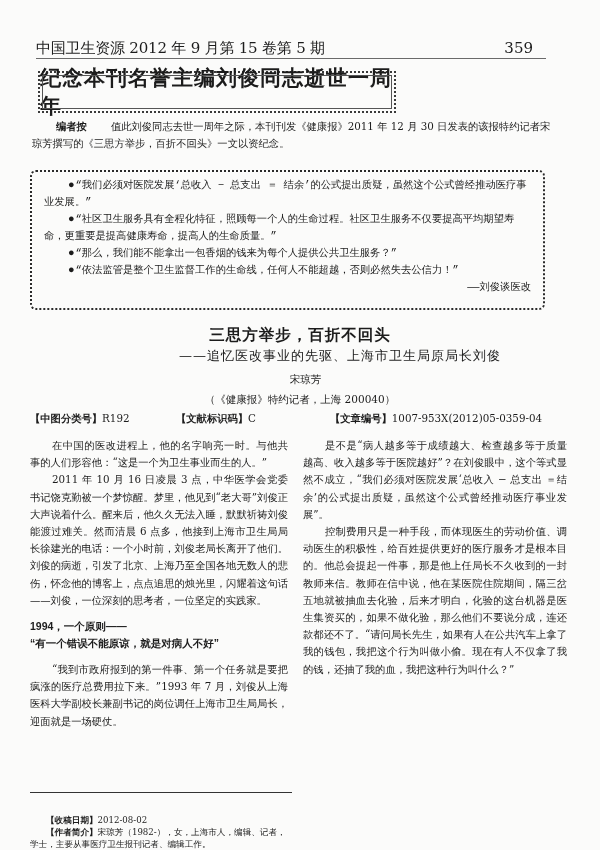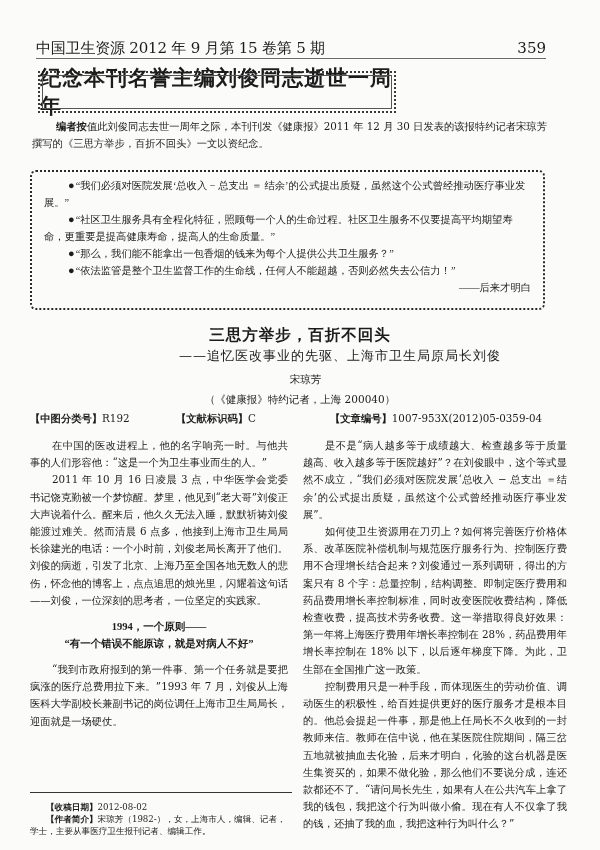--- a/index.html
+++ b/index.html
@@ -2,33 +2,33 @@
 <html><head>
 <meta charset="utf-8">
 <style>
   * { margin: 0; padding: 0; box-sizing: border-box; }
   html, body { width: 600px; height: 850px; background: #fbfbfa; overflow: hidden; }
   body { font-family: "DejaVu Serif", "Liberation Serif", serif; color: #1c1c1c; position: relative; }
 
   .running-head { position: absolute; left: 36px; top: 37px; width: 510px; height: 22px;
     border-bottom: 1px solid #6a6a6a; font-size: 15px; }
   .running-head .journal { position: absolute; left: 0; top: 2px; letter-spacing: -0.2px; }
-  .running-head .page-no { position: absolute; right: 0; top: 2px; }
+  .running-head .page-no { position: absolute; right: 13px; top: 2px; }
 
   .memorial-title { position: absolute; left: 38px; top: 71px; width: 358px; height: 42px;
     border: 2px dotted #3a3a3a; outline: 1px solid #555; outline-offset: -5px;
     font-family: "DejaVu Sans", sans-serif; font-weight: bold; font-size: 21px;
     display: flex; align-items: center; justify-content: center; letter-spacing: 1px; }
 
   .editor-note { position: absolute; left: 32px; top: 118px; width: 520px; font-size: 10.3px; line-height: 17px; text-indent: 24px; }
-  .editor-note .label { font-family: "DejaVu Sans", sans-serif; font-weight: bold; margin-right: 0; }
+  .editor-note .label { font-family: "DejaVu Sans", sans-serif; font-weight: bold; margin-right: 24px; }
 
   .quote-box { position: absolute; left: 30px; top: 170px; width: 515px; height: 140px;
     border: 2px dotted #2a2a2a; border-radius: 6px; padding: 5px 12px 0 12px;
-    font-family: Liberation Serif, serif; font-size: 10.3px; line-height: 17px; }
+    font-family: Liberation Mono, monospace; font-size: 10.3px; line-height: 17px; }
   .quote-item { text-indent: 24px; }
   .quote-item .bullet { font-size: 11px; margin-right: 1px; }
   .quote-attrib { text-align: right; margin-top: 0; }
 
   .article-title { position: absolute; left: 0; top: 325px; width: 600px; text-align: center;
     font-family: "DejaVu Sans", sans-serif; font-size: 15.5px; font-weight: bold; letter-spacing: 1px; }
   .article-subtitle { position: absolute; left: 0; top: 347px; width: 600px; text-align: center; font-size: 13px; letter-spacing: 1px; margin-left: 40px; }
   .article-author { position: absolute; left: 0; top: 373px; width: 600px; text-align: center; font-size: 10.5px; padding-left: 11px; }
   .article-affil { position: absolute; left: 0; top: 393px; width: 600px; text-align: center; font-size: 10.5px; }
 
@@ -36,24 +36,24 @@
   .meta-line b { font-family: "DejaVu Sans", sans-serif; }
   .meta-clc { left: 30px; }
   .meta-doc { left: 176px; }
   .meta-art { left: 330px; }
 
   .col { position: absolute; top: 437px; width: 258px; font-size: 10.3px; line-height: 17.2px; text-align: justify; }
   .col-left { left: 30px; }
   .col-right { left: 303px; width: 264px; }
   .col p { text-indent: 22px; }
 
-  .section-head { text-align: center; font-family: Liberation Serif, serif; font-weight: bold; font-size: 10.5px; line-height: 17px; margin-top: 9px; }
+  .section-head { font-family: Liberation Sans, sans-serif; font-weight: bold; font-size: 10.5px; line-height: 17px; margin-top: 9px; }
   .section-head.second { margin-top: 0; margin-bottom: 9px; }
 
-  .footnote { position: absolute; left: 30px; top: 792px; width: 262px; border-top: 1px solid #333; padding-top: 8px;
+  .footnote { position: absolute; left: 30px; top: 792px; width: 262px; border-top: 1px solid #333; padding-top: 21px;
     font-size: 8.6px; line-height: 12px; }
   .footnote .fn-line { text-indent: 16px; }
   .footnote b { font-family: "DejaVu Sans", sans-serif; }
 </style>
 </head>
 <body>
 
 <div class="running-head">
   <span class="journal">中国卫生资源 2012 年 9 月第 15 卷第 5 期</span>
   <span class="page-no">359</span>
@@ -63,21 +63,21 @@
 
 <div class="editor-note">
   <span class="label">编者按</span><span>值此刘俊同志去世一周年之际，本刊刊发《健康报》2011 年 12 月 30 日发表的该报特约记者宋琼芳撰写的《三思方举步，百折不回头》一文以资纪念。</span>
 </div>
 
 <div class="quote-box">
   <div class="quote-item"><span class="bullet">●</span><span>“我们必须对医院发展‘总收入 − 总支出 ＝ 结余’的公式提出质疑，虽然这个公式曾经推动医疗事业发展。”</span></div>
   <div class="quote-item"><span class="bullet">●</span><span>“社区卫生服务具有全程化特征，照顾每一个人的生命过程。社区卫生服务不仅要提高平均期望寿命，更重要是提高健康寿命，提高人的生命质量。”</span></div>
   <div class="quote-item"><span class="bullet">●</span><span>“那么，我们能不能拿出一包香烟的钱来为每个人提供公共卫生服务？”</span></div>
   <div class="quote-item"><span class="bullet">●</span><span>“依法监管是整个卫生监督工作的生命线，任何人不能超越，否则必然失去公信力！”</span></div>
-  <div class="quote-attrib">——后来才明白</div>
+  <div class="quote-attrib">——刘俊谈医改</div>
 </div>
 
 <div class="article-title">三思方举步，百折不回头</div>
 <div class="article-subtitle">——追忆医改事业的先驱、上海市卫生局原局长刘俊</div>
 <div class="article-author">宋琼芳</div>
 <div class="article-affil">（《健康报》特约记者，上海  200040）</div>
 
 <div class="meta-line meta-clc"><b>【中图分类号】</b><span>R192</span></div>
 <div class="meta-line meta-doc"><b>【文献标识码】</b><span>C</span></div>
 <div class="meta-line meta-art"><b>【文章编号】</b><span>1007-953X(2012)05-0359-04</span></div>
@@ -90,15 +90,14 @@
   <p>“我到市政府报到的第一件事、第一个任务就是要把疯涨的医疗总费用拉下来。”1993 年 7 月，刘俊从上海医科大学副校长兼副书记的岗位调任上海市卫生局局长，迎面就是一场硬仗。</p>
 </div>
 
 <div class="footnote">
   <div class="fn-line"><b>【收稿日期】</b><span>2012-08-02</span></div>
   <div class="fn-line"><b>【作者简介】</b><span>宋琼芳（1982-），女，上海市人，编辑、记者，学士，主要从事医疗卫生报刊记者、编辑工作。</span></div>
 </div>
 
 <div class="col col-right">
   <p>是不是“病人越多等于成绩越大、检查越多等于质量越高、收入越多等于医院越好”？在刘俊眼中，这个等式显然不成立，“我们必须对医院发展‘总收入 − 总支出 ＝结余’的公式提出质疑，虽然这个公式曾经推动医疗事业发展”。</p>
-  <p>如何使卫生资源用在刀刃上？如何将完善医疗价格体系、改革医院补偿机制与规范医疗服务行为、控制医疗费用不合理增长结合起来？刘俊通过一系列调研，得出的方案只有 8 个字：总量控制，结构调整。即制定医疗费用和药品费用增长率控制标准，同时改变医院收费结构，降低检查收费，提高技术劳务收费。这一举措取得良好效果：第一年将上海医疗费用年增长率控制在 28%，药品费用年增长率控制在 18% 以下，以后逐年梯度下降。为此，卫生部在全国推广这一政策。</p>
   <p>控制费用只是一种手段，而体现医生的劳动价值、调动医生的积极性，给百姓提供更好的医疗服务才是根本目的。他总会提起一件事，那是他上任局长不久收到的一封教师来信。教师在信中说，他在某医院住院期间，隔三岔五地就被抽血去化验，后来才明白，化验的这台机器是医生集资买的，如果不做化验，那么他们不要说分成，连还款都还不了。“请问局长先生，如果有人在公共汽车上拿了我的钱包，我把这个行为叫做小偷。现在有人不仅拿了我的钱，还抽了我的血，我把这种行为叫什么？”</p>
 </div>
 
 </body></html>

